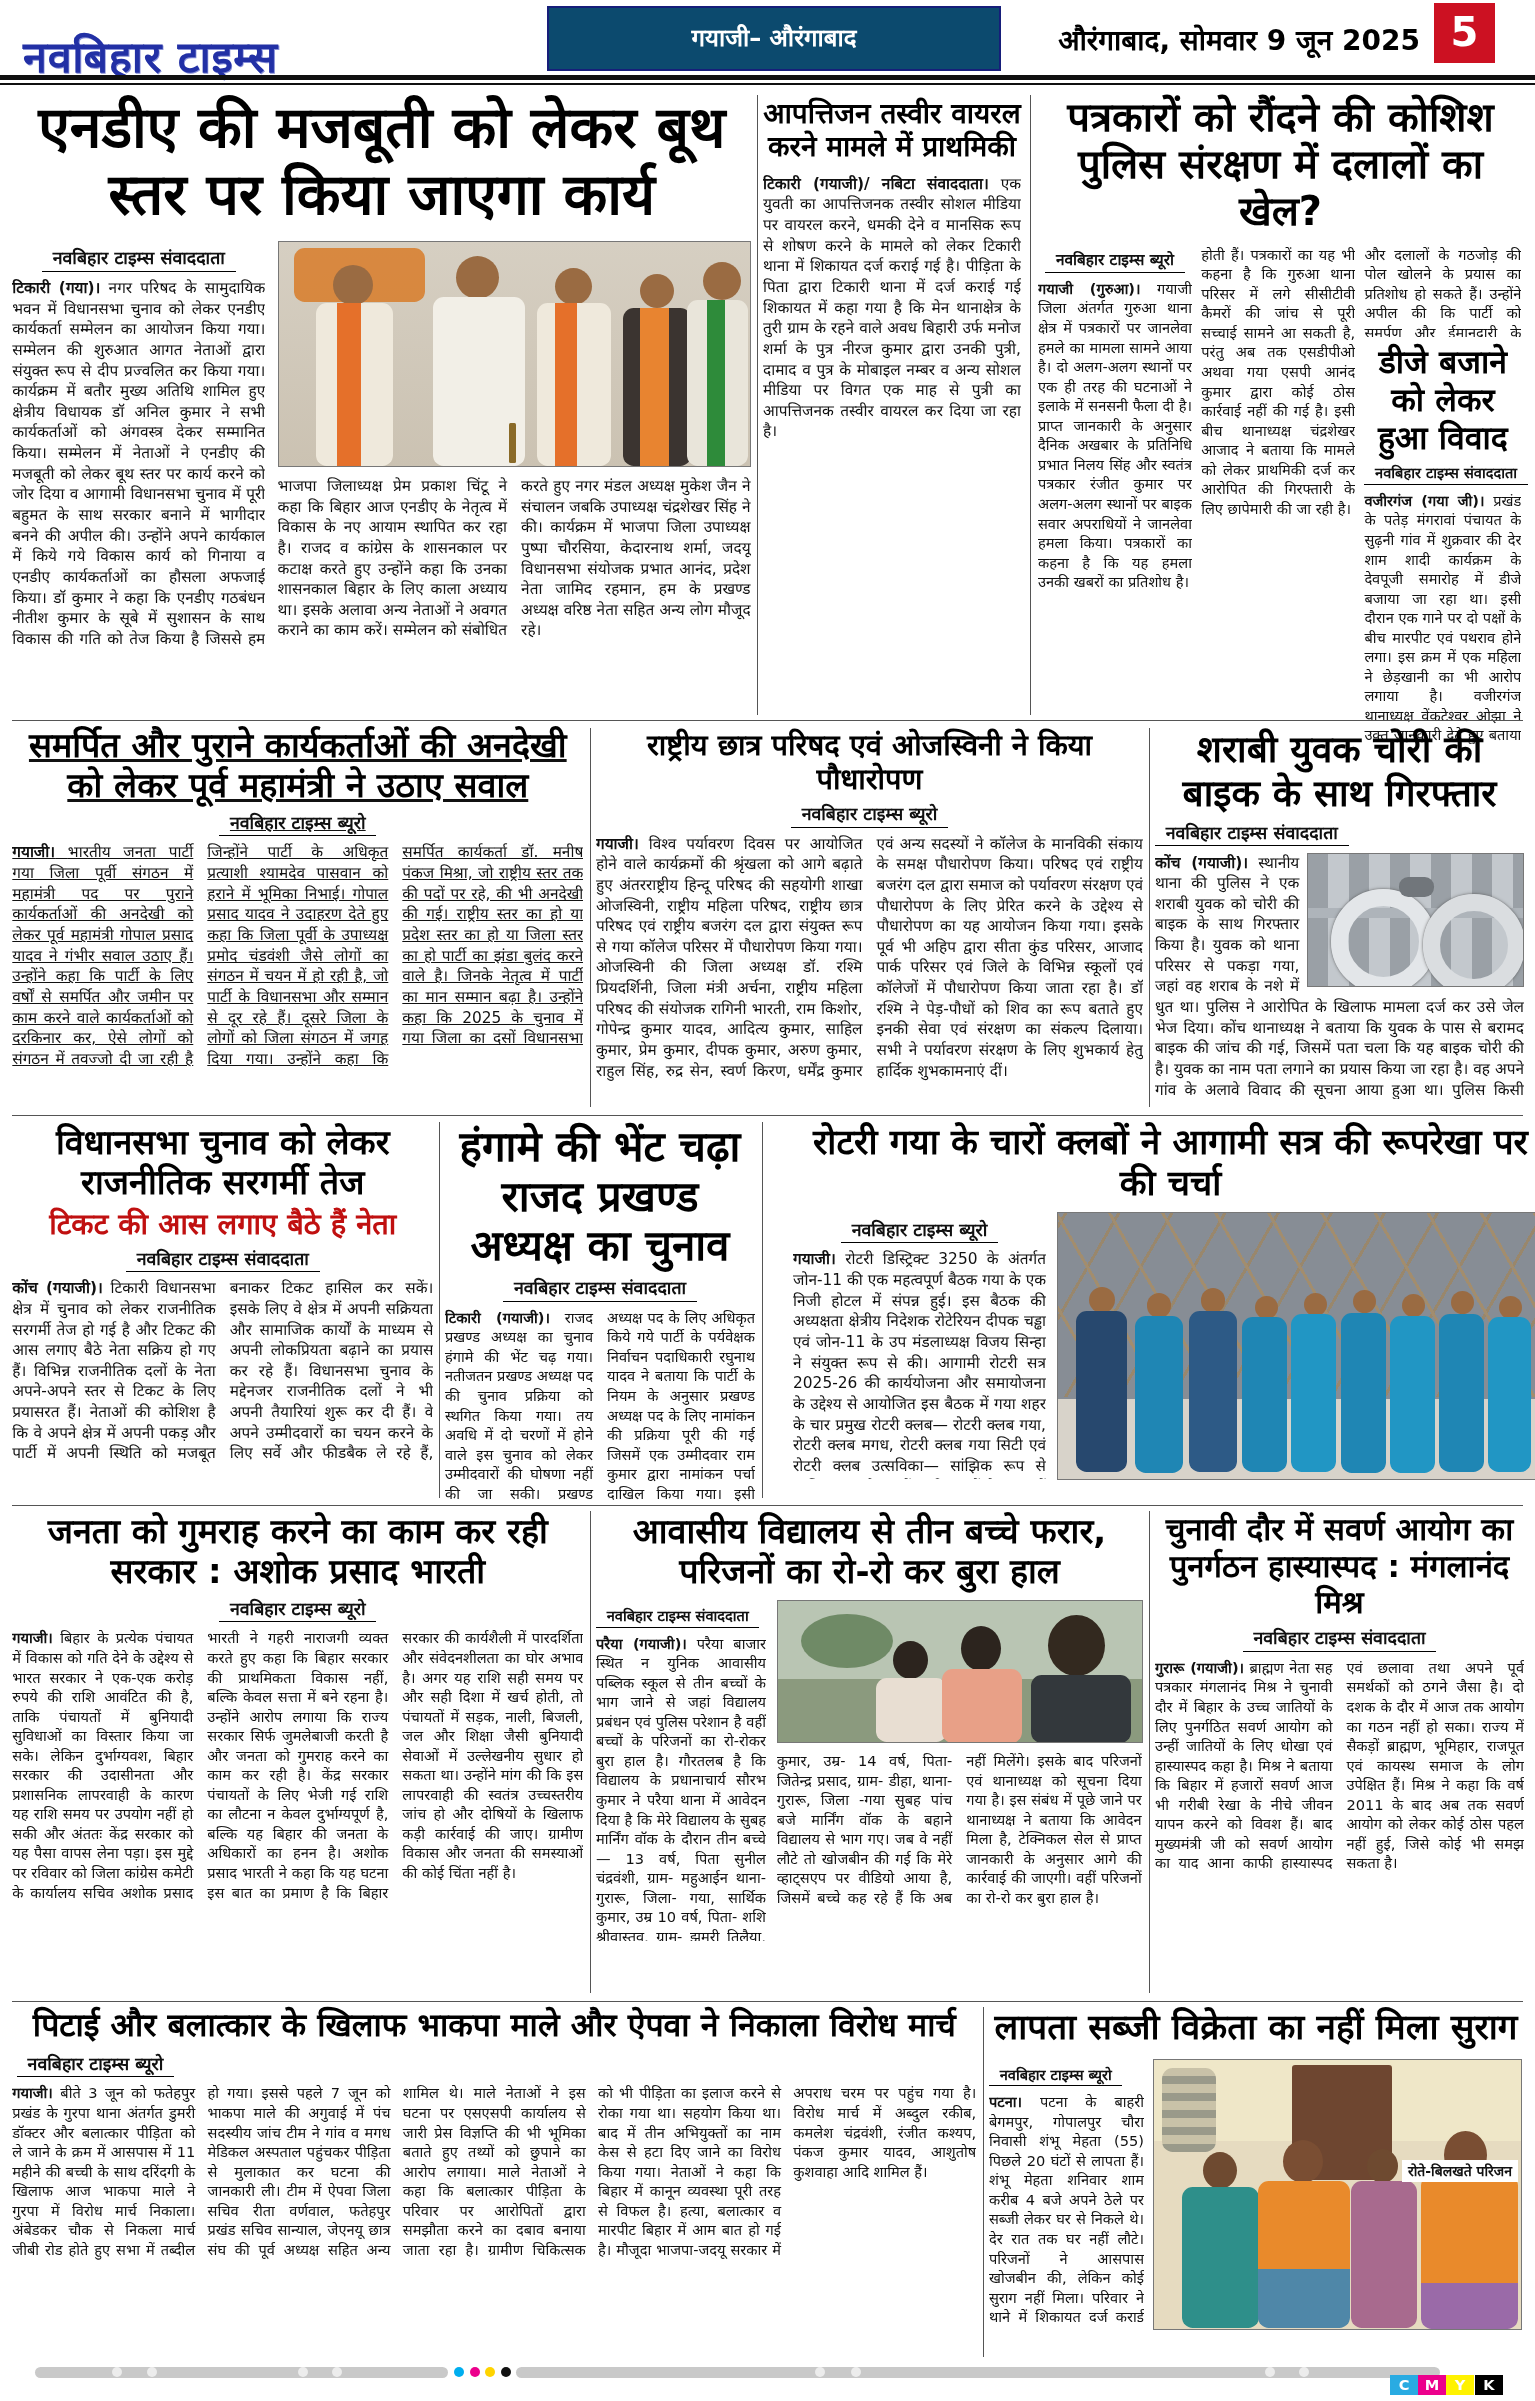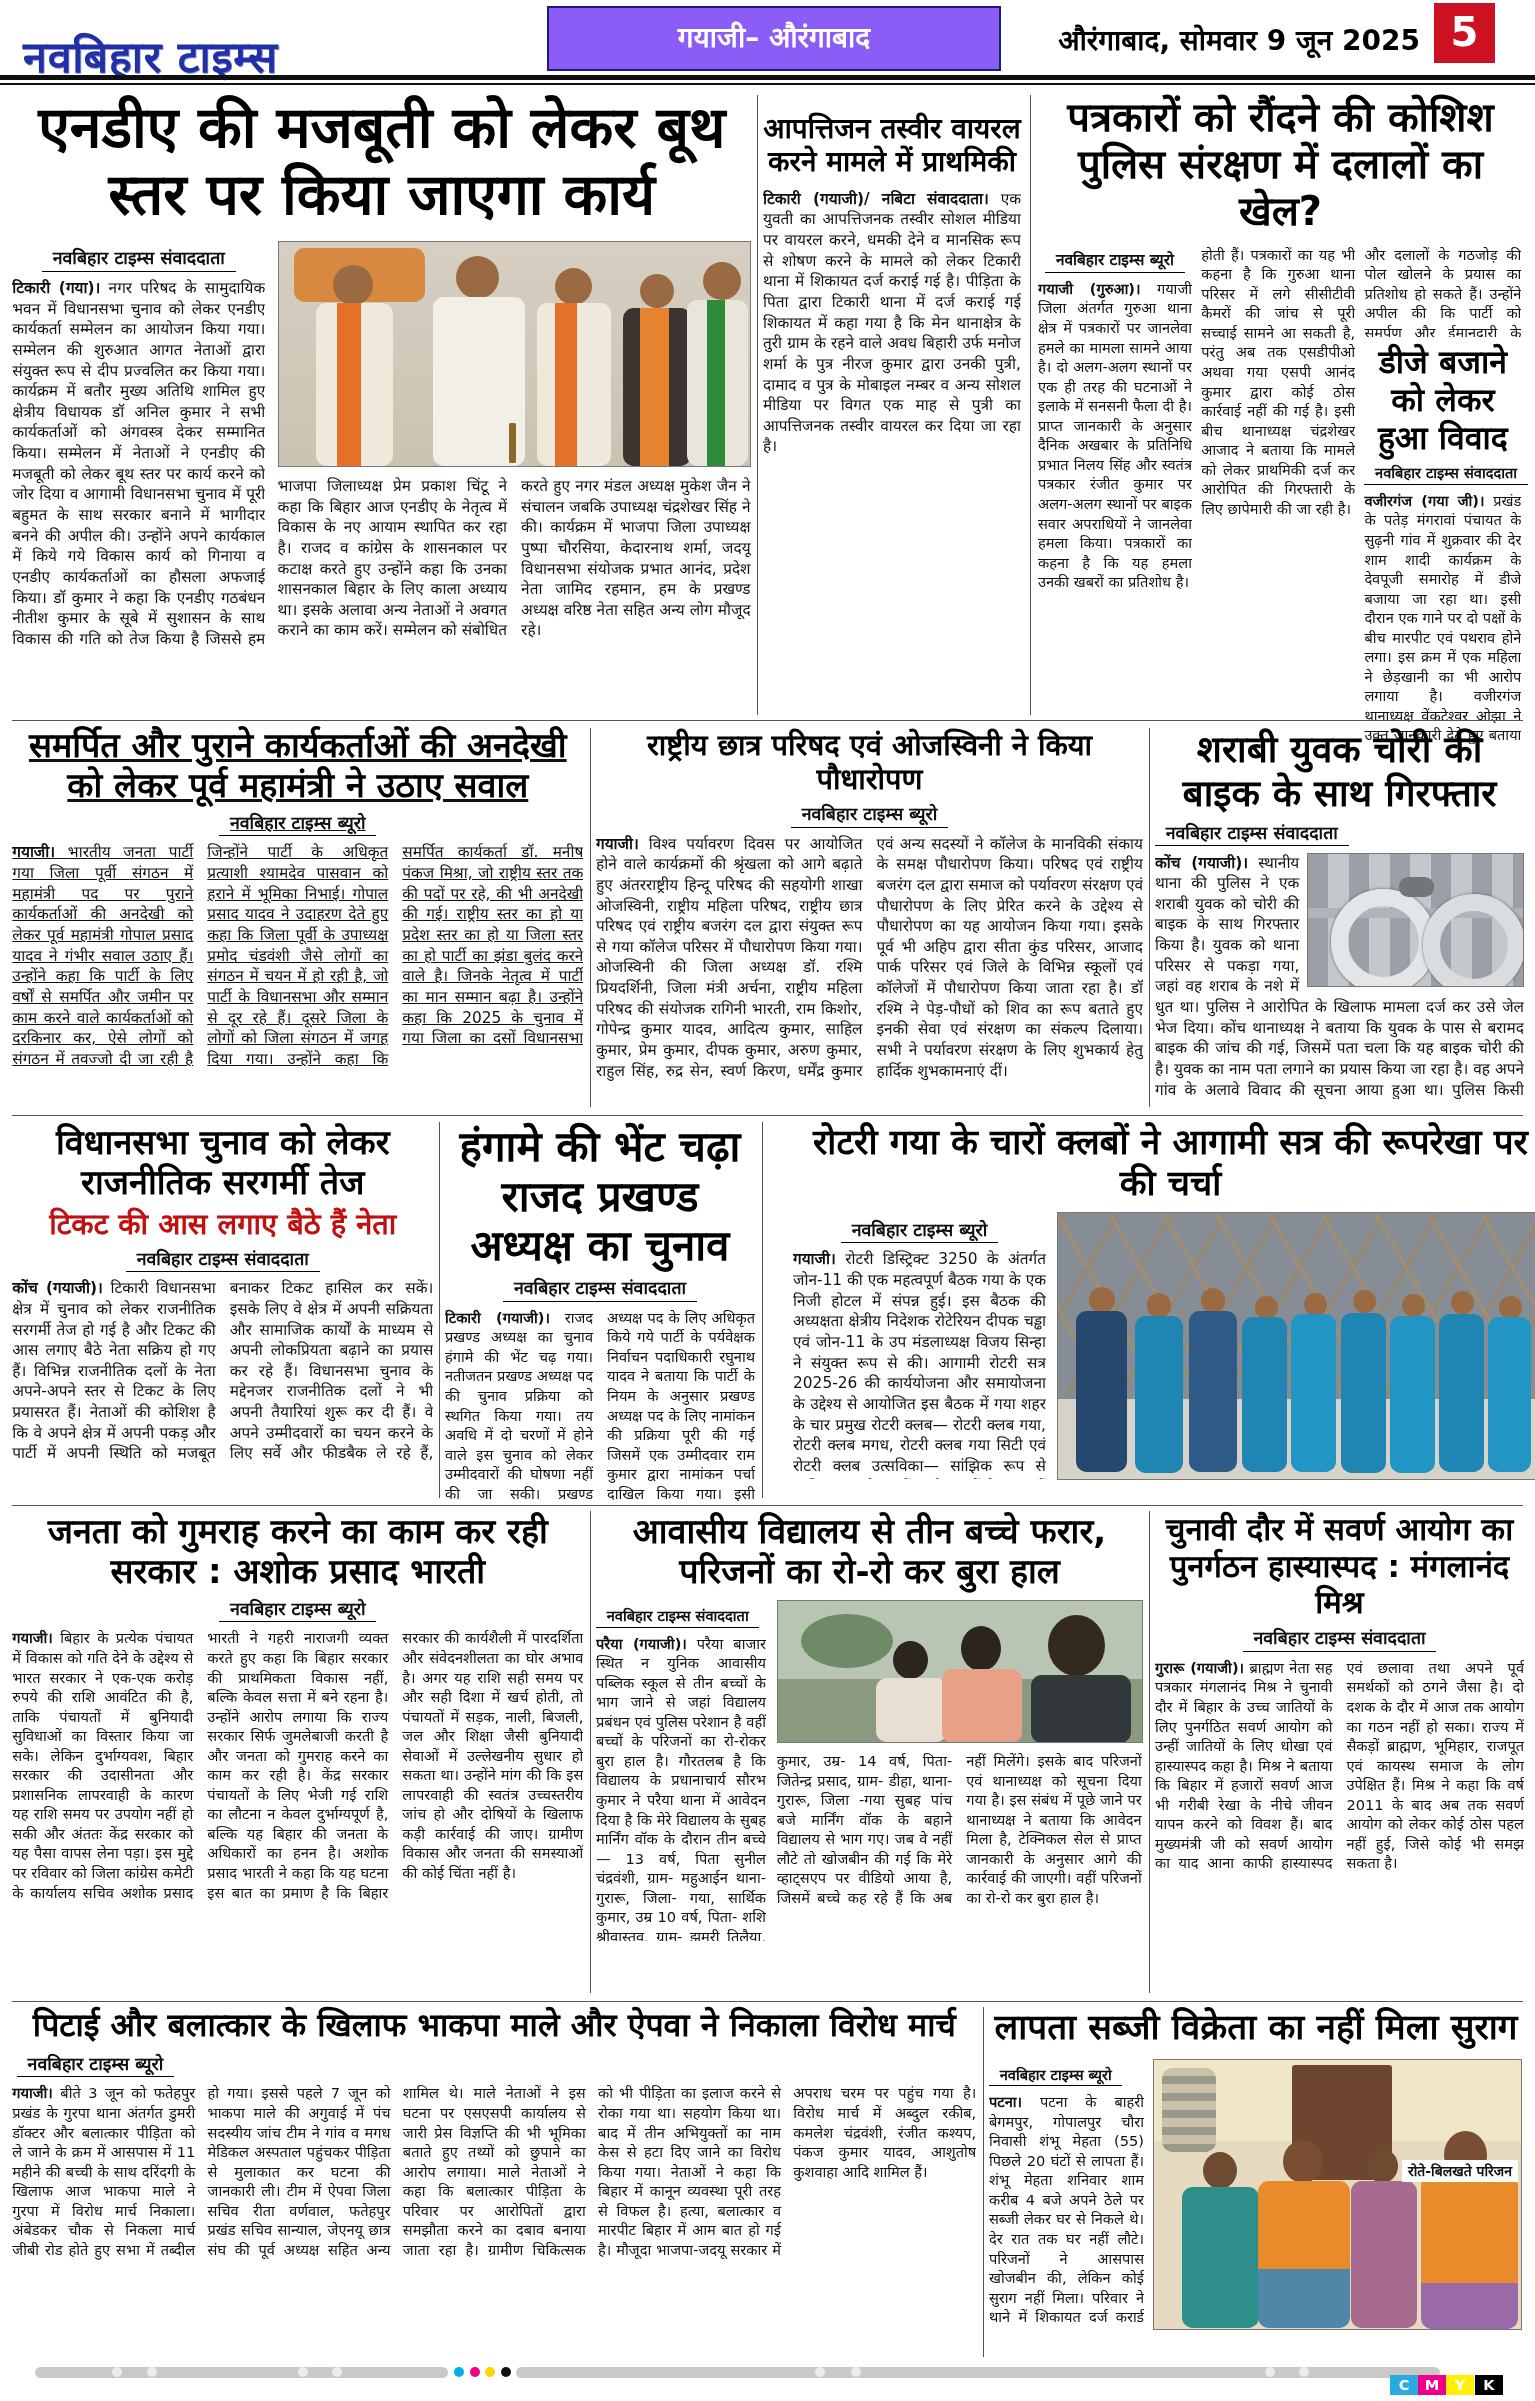--- a/index.html
+++ b/index.html
@@ -17,22 +17,22 @@
   .row{display:flex;}
   .art{position:absolute;}
   .vline{position:absolute;width:0.8px;background:#555;}
   .hline{position:absolute;height:0.8px;background:#555;}
   .photo{position:relative;overflow:hidden;border:0.8px solid #777;background:#cfc8bb;text-align:center;}
   .fig{position:absolute;border-radius:10.7px;}
   .head{position:absolute;border-radius:50%;background:#9a6b42;}
   
   #masthead-name{position:absolute;left:23px;top:26px;font-size:43px;font-weight:800;
       color:#2230a5;letter-spacing:0.8px;text-shadow:0.8px 0.8px 0 #8890d8;}
-  #edition-box{position:absolute;left:547px;top:6.1px;width:450px;height:61px;background:#8b5cf6;
-      border:2.3px solid #161e7a;color:#fff;font-size:28px;font-weight:700;text-align:center;line-height:60px;}
+  #edition-box{position:absolute;left:547px;top:6.1px;width:450px;height:61px;background:#0c4a6e;
+      border:2.3px solid #161e7a;color:#fff;font-size:24px;font-weight:700;text-align:center;line-height:60px;}
   #date-line{position:absolute;left:1021px;top:20px;width:399px;text-align:right;font-size:28px;font-weight:700;color:#000;}
   #page-num{position:absolute;left:1434px;top:3.1px;width:61px;height:60px;background:#cc1122;color:#fff;
       font-size:40px;font-weight:700;text-align:center;line-height:58px;}
   #rule-top{position:absolute;left:0;top:75px;width:1535px;height:5.4px;background:#101010;}
   #rule-top2{position:absolute;left:0;top:83px;width:1535px;height:1.5px;background:#101010;}
   .red-sub{color:#c01010;}
   
   .fbar{position:absolute;height:10.7px;background:#c9c9c9;border-radius:6.1px;top:2367px;}
   .fdot{position:absolute;width:10px;height:10px;border-radius:50%;top:2367px;background:#ececec;}
   .cdot{position:absolute;width:10px;height:10px;border-radius:50%;top:2367px;}
@@ -74,21 +74,21 @@
           <div class="fig" style="left:408px;top:58px;width:61px;height:166px;background:linear-gradient(90deg,#e9e5da 0 20px,#2e8b3a 20px 38px,#e9e5da 38px);"></div>
           <div class="fig" style="left:230px;top:181px;width:7.7px;height:40px;background:#8a6a28;border-radius:1.5px;"></div>
         </div>
         <div class="cols-2 clip" style="height:178px;margin-top:9.2px;">
           <p class="body">भाजपा जिलाध्यक्ष प्रेम प्रकाश चिंटू ने कहा कि बिहार आज एनडीए के नेतृत्व में विकास के नए आयाम स्थापित कर रहा है। राजद व कांग्रेस के शासनकाल पर कटाक्ष करते हुए उन्होंने कहा कि उनका शासनकाल बिहार के लिए काला अध्याय था। इसके अलावा अन्य नेताओं ने अवगत कराने का काम करें। सम्मेलन को संबोधित करते हुए नगर मंडल अध्यक्ष मुकेश जैन ने संचालन जबकि उपाध्यक्ष चंद्रशेखर सिंह ने की। कार्यक्रम में भाजपा जिला उपाध्यक्ष पुष्पा चौरसिया, केदारनाथ शर्मा, जदयू विधानसभा संयोजक प्रभात आनंद, प्रदेश नेता जामिद रहमान, हम के प्रखण्ड अध्यक्ष वरिष्ठ नेता सहित अन्य लोग मौजूद रहे।</p>
         </div>
       </div>
     </div>
   </section>
 
-  <section class="art" style="left:763px;top:112px;width:258px;height:619px;">
+  <section class="art" style="left:763px;top:97px;width:258px;height:619px;">
     <h2 class="hl" style="font-size:28px;">आपत्तिजन तस्वीर वायरल करने मामले में प्राथमिकी</h2>
     <p class="body clip" style="height:530px;margin-top:10.7px;"><b class="dl">टिकारी (गयाजी)/ नबिटा संवाददाता।</b> <span>एक युवती का आपत्तिजनक तस्वीर सोशल मीडिया पर वायरल करने, धमकी देने व मानसिक रूप से शोषण करने के मामले को लेकर टिकारी थाना में शिकायत दर्ज कराई गई है। पीड़िता के पिता द्वारा टिकारी थाना में दर्ज कराई गई शिकायत में कहा गया है कि मेन थानाक्षेत्र के तुरी ग्राम के रहने वाले अवध बिहारी उर्फ मनोज शर्मा के पुत्र नीरज कुमार द्वारा उनकी पुत्री, दामाद व पुत्र के मोबाइल नम्बर व अन्य सोशल मीडिया पर विगत एक माह से पुत्री का आपत्तिजनक तस्वीर वायरल कर दिया जा रहा है।</span></p>
   </section>
 
   <section class="art" style="left:1038px;top:94px;width:485px;height:622px;">
     <h1 class="hl" style="font-size:40px;">पत्रकारों को रौंदने की कोशिश पुलिस संरक्षण में दलालों का खेल?</h1>
     <div class="row" style="margin-top:9.2px;">
       <div style="width:154px;">
         <div class="by" style="font-size:15.4px;">नवबिहार टाइम्स ब्यूरो</div>
         <p class="body clip" style="height:438px;font-size:14.6px;"><b class="dl">गयाजी (गुरुआ)।</b> <span>गयाजी जिला अंतर्गत गुरुआ थाना क्षेत्र में पत्रकारों पर जानलेवा हमले का मामला सामने आया है। दो अलग-अलग स्थानों पर एक ही तरह की घटनाओं ने इलाके में सनसनी फैला दी है। प्राप्त जानकारी के अनुसार दैनिक अखबार के प्रतिनिधि प्रभात निलय सिंह और स्वतंत्र पत्रकार रंजीत कुमार पर अलग-अलग स्थानों पर बाइक सवार अपराधियों ने जानलेवा हमला किया। पत्रकारों का कहना है कि यह हमला उनकी खबरों का प्रतिशोध है।</span></p>

